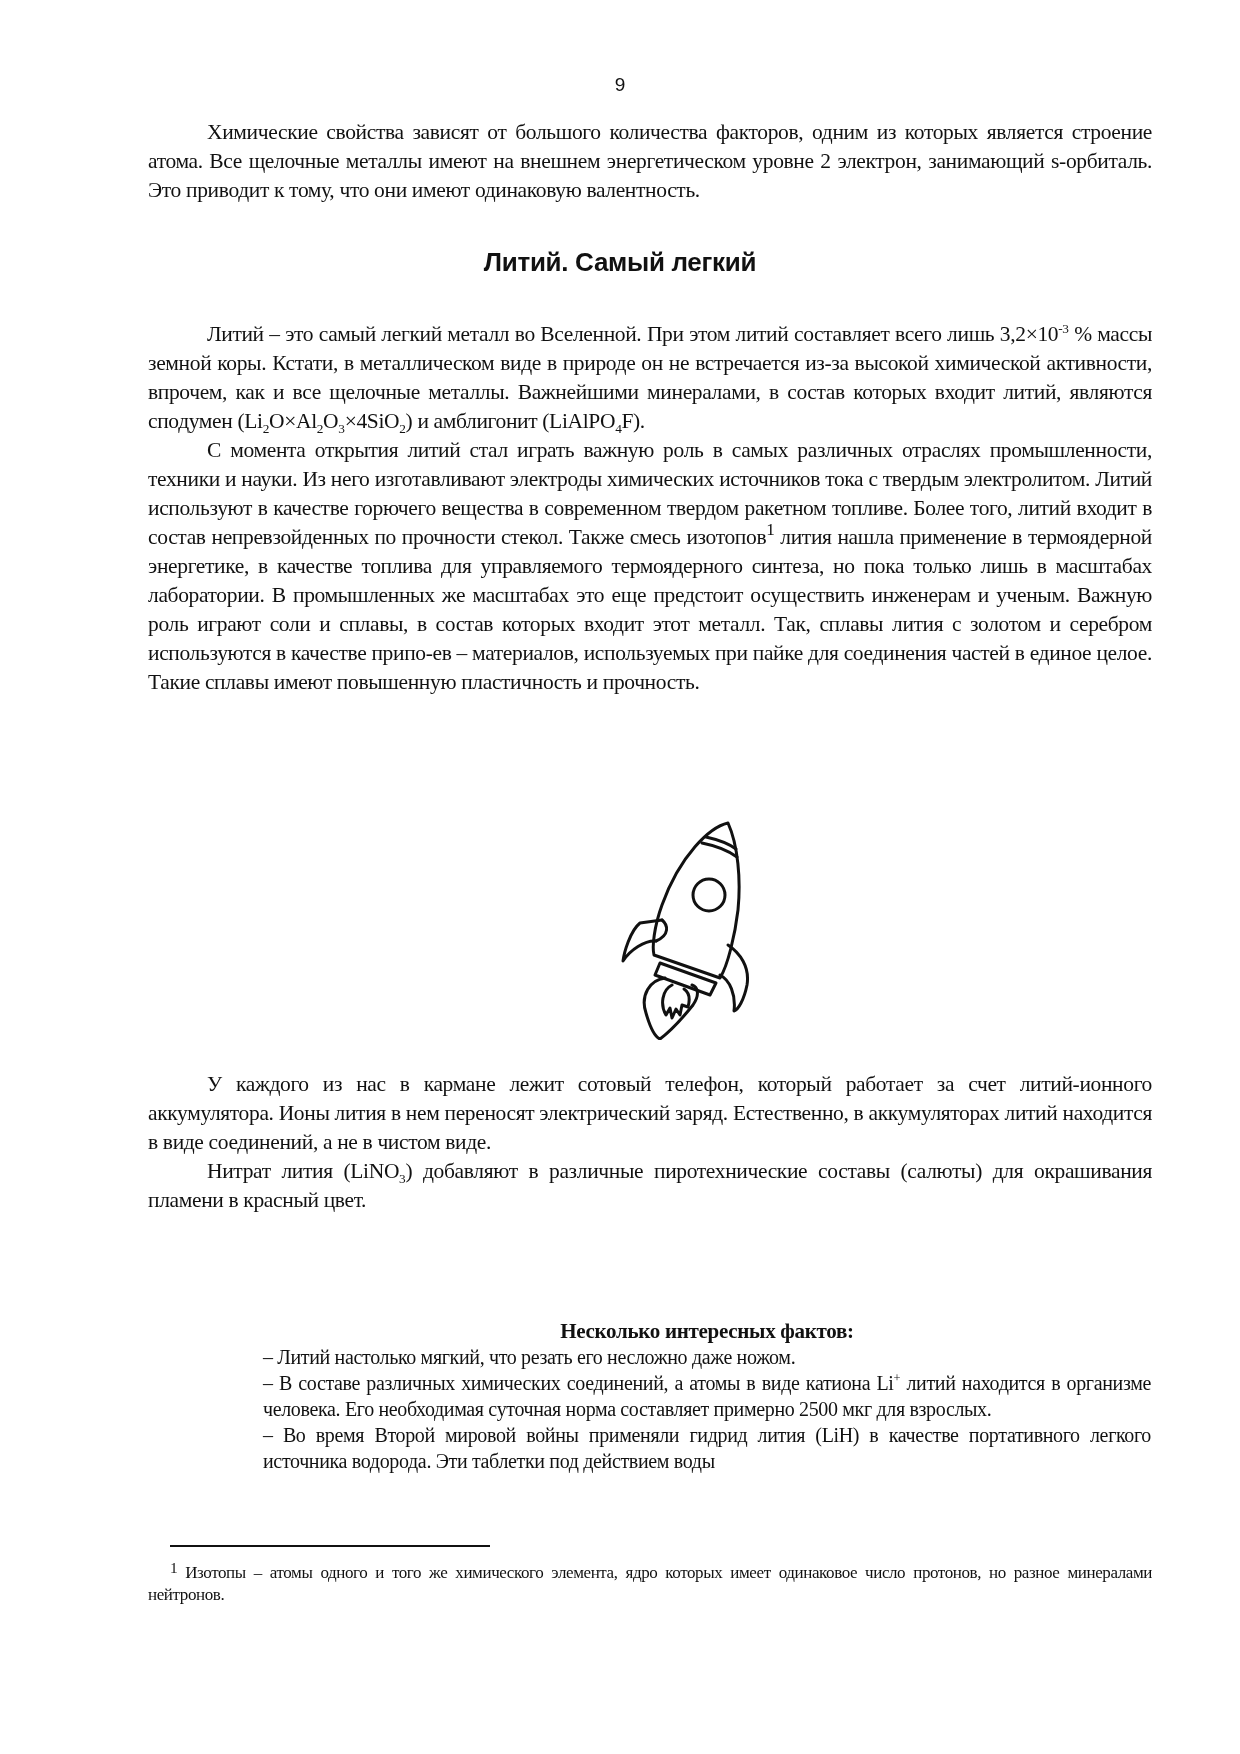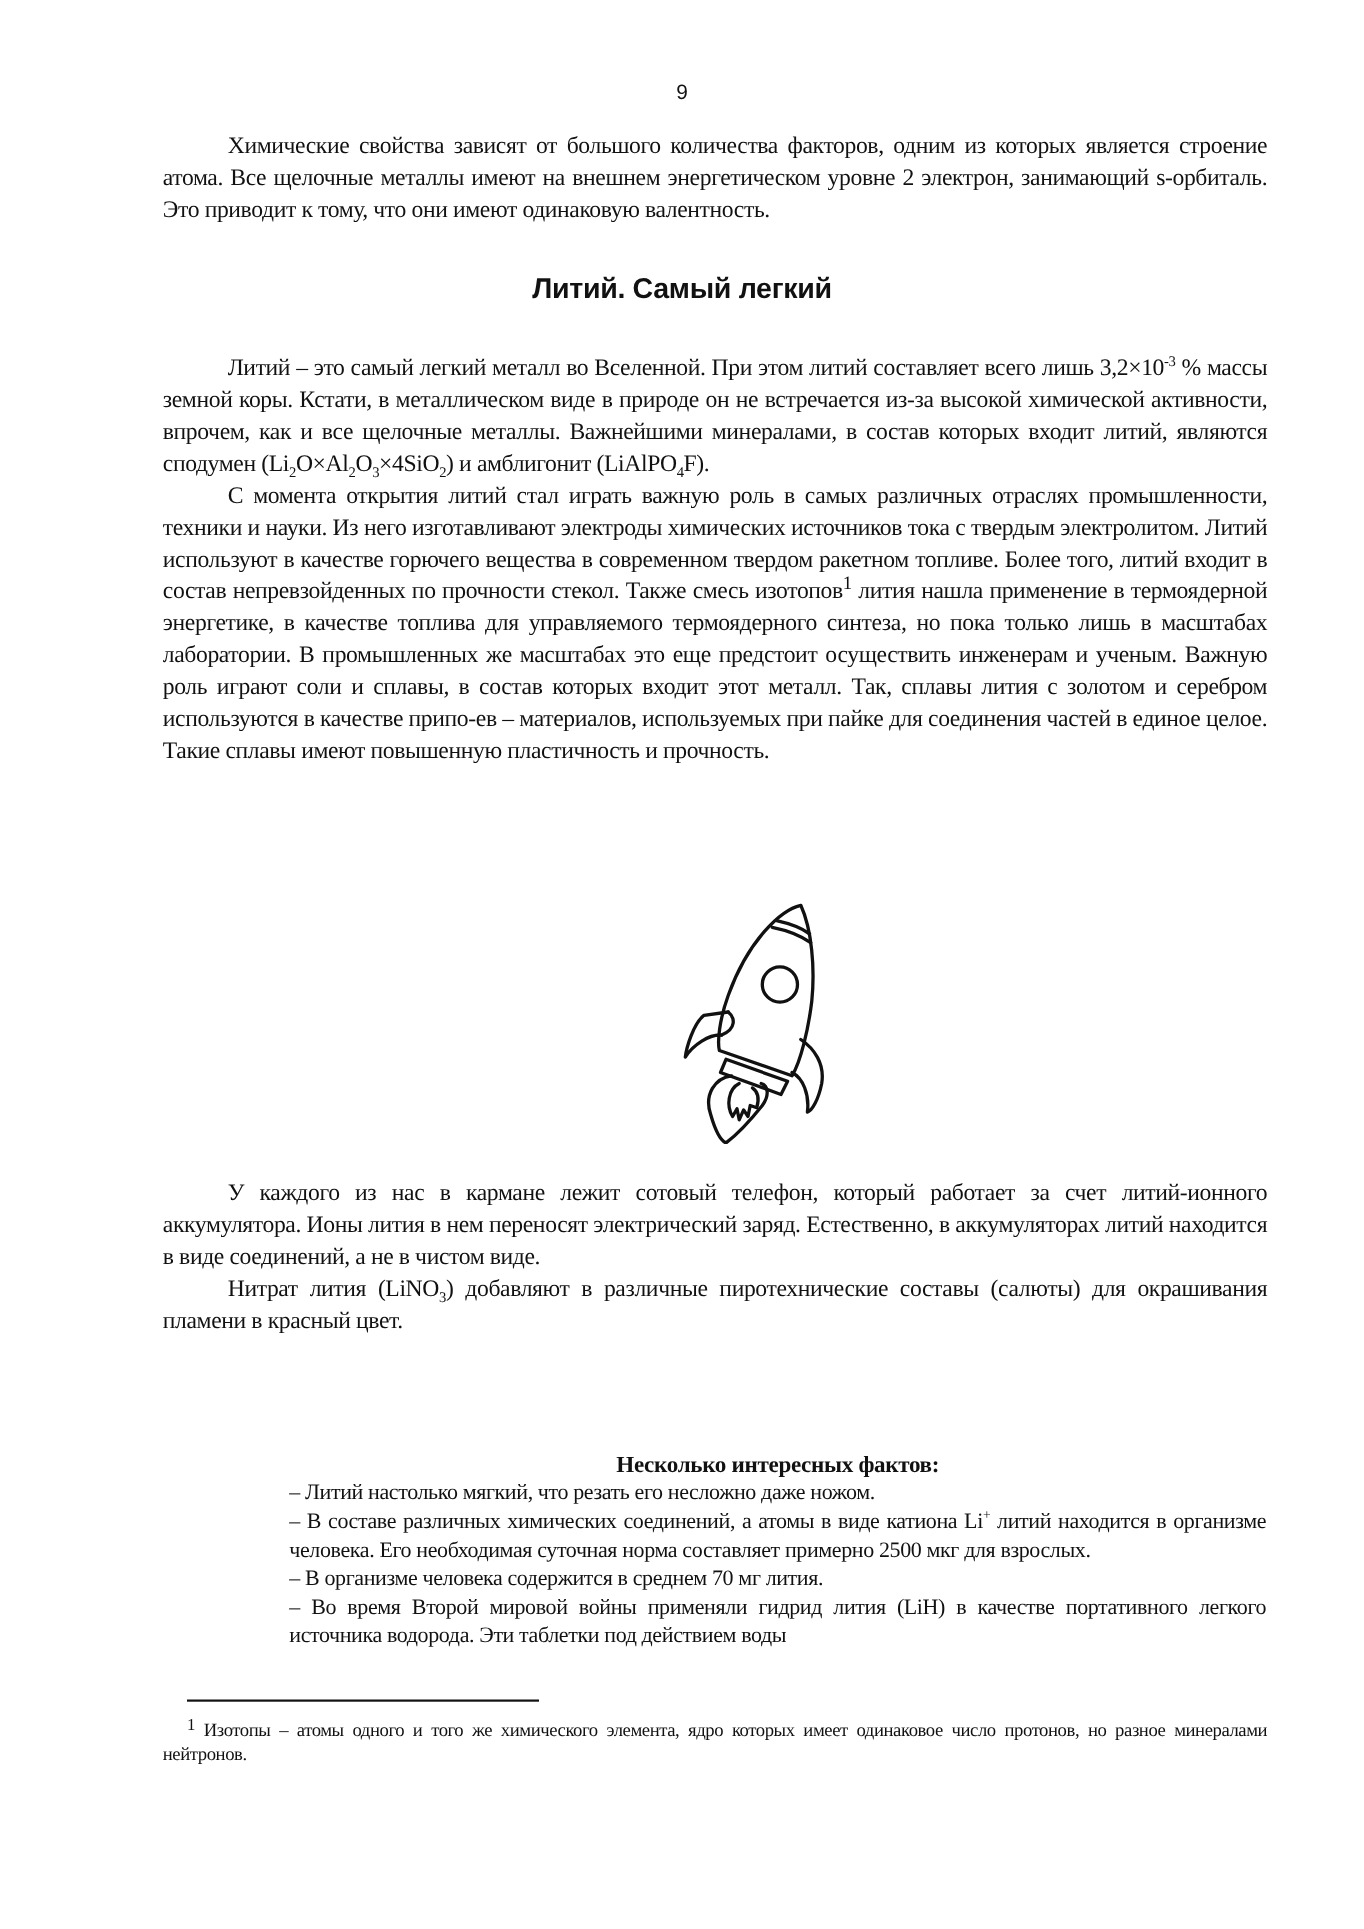--- a/index.html
+++ b/index.html
@@ -90,21 +90,20 @@
 
 <div class="body-text phone">
   <p>У каждого из нас в кармане лежит сотовый телефон, который работает за счет литий-ионного аккумулятора. Ионы лития в нем переносят электрический заряд. Естественно, в аккумуляторах литий находится в виде соединений, а не в чистом виде.</p>
   <p><span>Нитрат лития (LiNO</span><sub>3</sub><span>) добавляют в различные пиротехнические составы (салюты) для окрашивания пламени в красный цвет.</span></p>
 </div>
 
 <div class="facts">
   <h3>Несколько интересных фактов:</h3>
   <p>– Литий настолько мягкий, что резать его несложно даже ножом.</p>
   <p><span>– В составе различных химических соединений, а атомы в виде катиона Li</span><sup>+</sup><span> литий находится в организме человека. Его необходимая суточная норма составляет примерно 2500 мкг для взрослых.</span></p>
-  <p>– В организме человека содержится в среднем 70 мг лития.</p>
   <p>– Во время Второй мировой войны применяли гидрид лития (LiH) в качестве портативного легкого источника водорода. Эти таблетки под действием воды</p>
 </div>
 
 <div class="fn-rule"></div>
 
 <div class="footnote">
   <p><sup>1</sup><span> Изотопы – атомы одного и того же химического элемента, ядро которых имеет одинаковое число протонов, но разное минералами нейтронов.</span></p>
 </div>
 
 </body></html>

